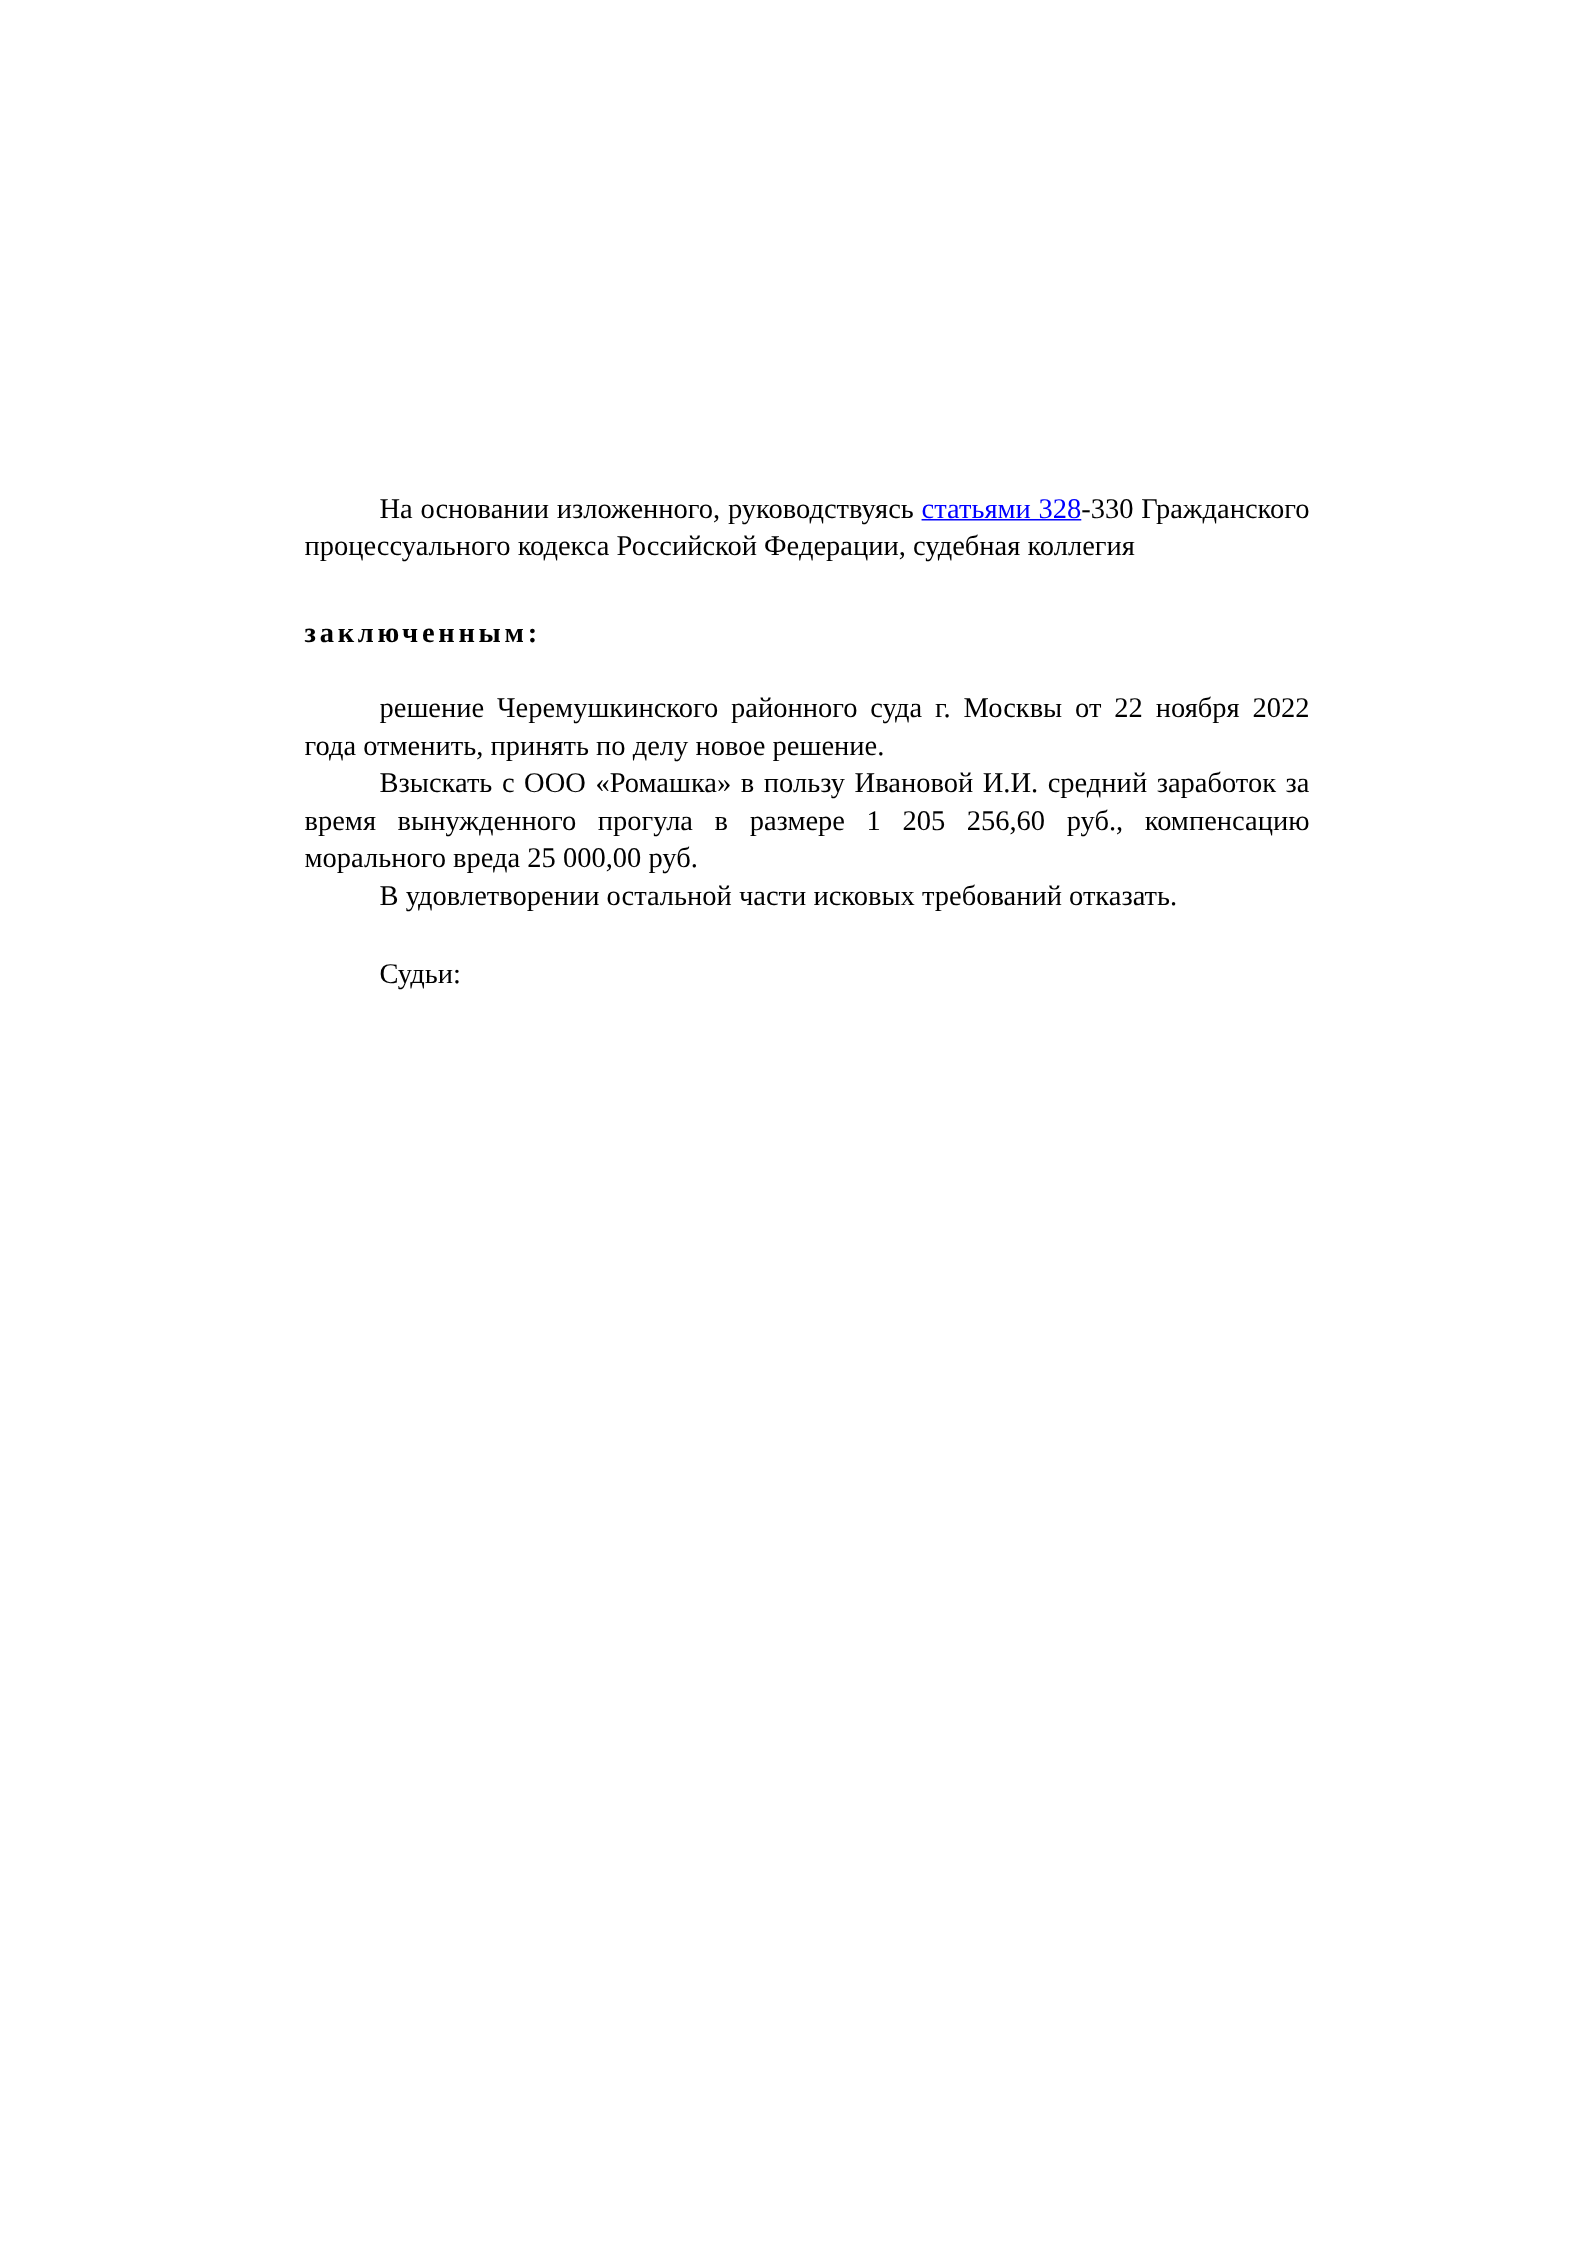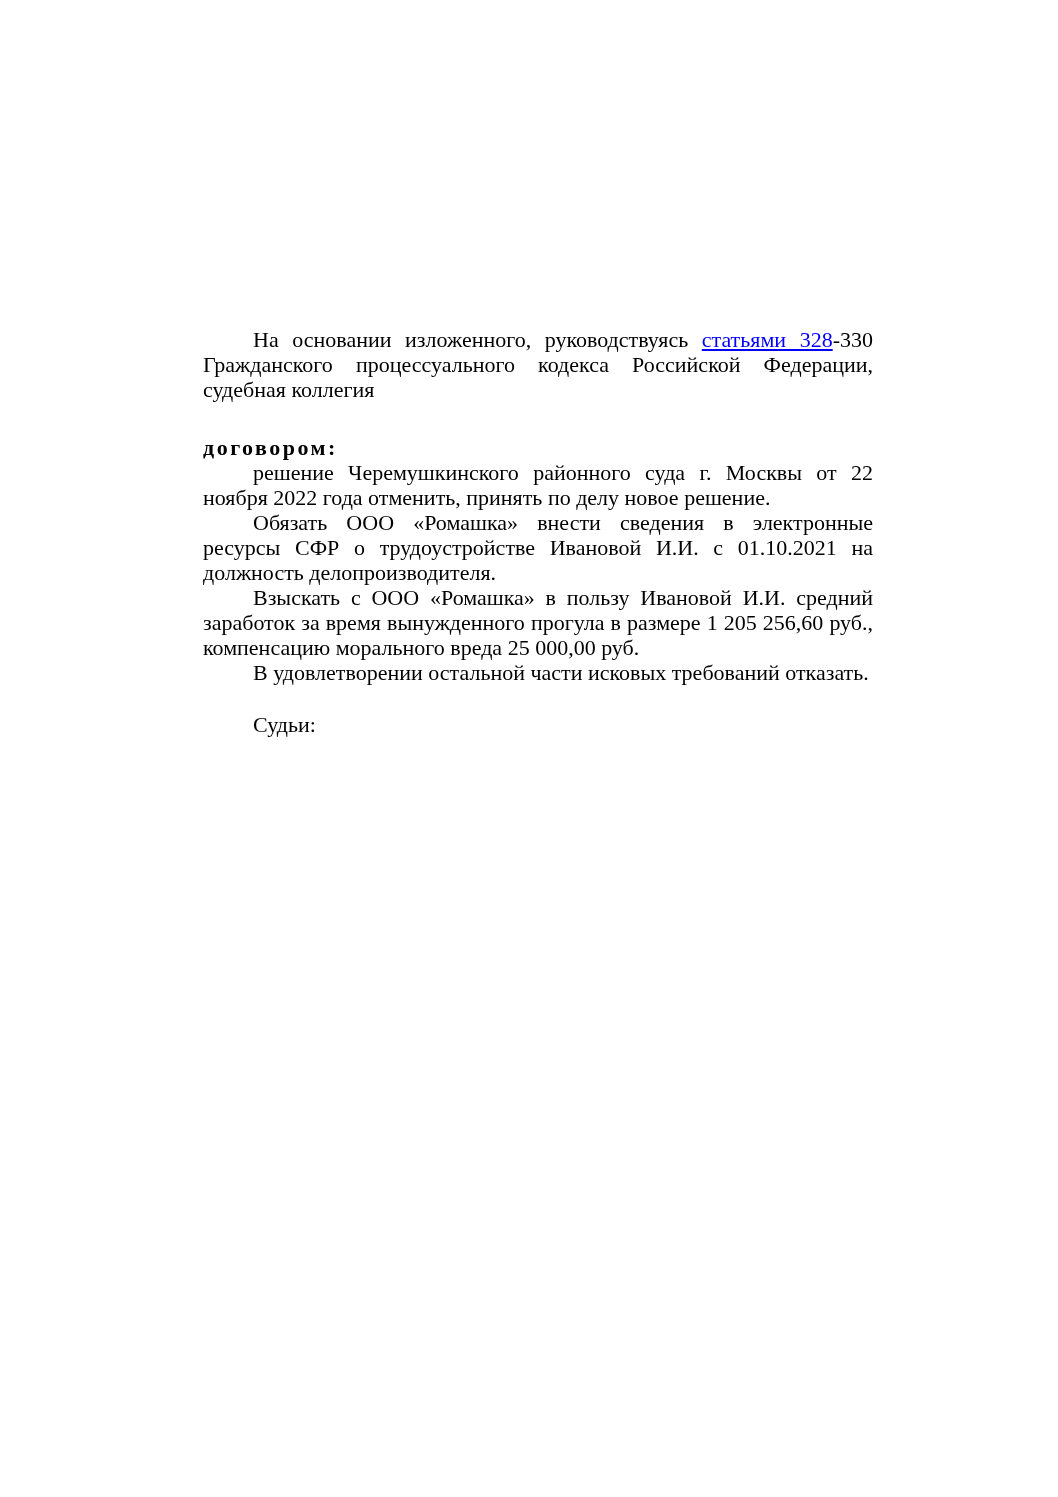--- a/index.html
+++ b/index.html
@@ -14,40 +14,41 @@
     background: #ffffff;
     overflow: hidden;
     font-family: "Liberation Serif", "DejaVu Serif", serif;
     color: #000000;
   }
   .content {
     position: absolute;
     left: 203px;
     top: 327px;
     width: 670px;
-    font-size: 22px;
+    font-size: 19px;
     line-height: 25px;
   }
   .para {
     margin: 0;
     text-align: justify;
     text-align-last: left;
     text-indent: 50px;
   }
   .intro-para {
     margin: 0 0 0 0;
   }
   .ruling-heading {
     margin: 33px 0 0 0;
     text-align: center;
     text-indent: 0;
     font-weight: bold;
     letter-spacing: 2.5px;
   }
   .body-start {
+    margin-top: 25px;
   }
   a.doc-link {
     color: #0000ff;
     text-decoration: underline;
     cursor: pointer;
   }
   .sig-chairman {
     margin-top: 56px;
     text-align: left;
   }
@@ -57,23 +58,22 @@
   }
 </style>
 </head>
 <body>
 
 <div class="page">
   <div class="content">
 
     <p class="para intro-para"><span>На основании изложенного, руководствуясь </span><a class="doc-link" href="#">статьями 328</a><span>-330 Гражданского процессуального кодекса Российской Федерации, судебная коллегия</span></p>
 
-    <p class="para ruling-heading">договором:</p>
+    <p class="para ruling-heading">заключенным:</p>
 
     <p class="para body-start">решение Черемушкинского районного суда г.&nbsp;Москвы от 22 ноября 2022 года отменить, принять по делу новое решение.</p>
-    <p class="para">Обязать ООО&nbsp;«Ромашка» внести сведения в электронные ресурсы СФР о трудоустройстве Ивановой&nbsp;И.И. с 01.10.2021 на должность делопроизводителя.</p>
     <p class="para">Взыскать с ООО «Ромашка» в пользу Ивановой&nbsp;И.И. средний заработок за время вынужденного прогула в размере 1&nbsp;205&nbsp;256,60 руб., компенсацию морального вреда 25&nbsp;000,00 руб.</p>
     <p class="para">В&nbsp;удовлетворении остальной части исковых требований отказать.</p>
 
     <p class="para sig-judges">Судьи:</p>
 
   </div>
 </div>
 
 </body></html>

